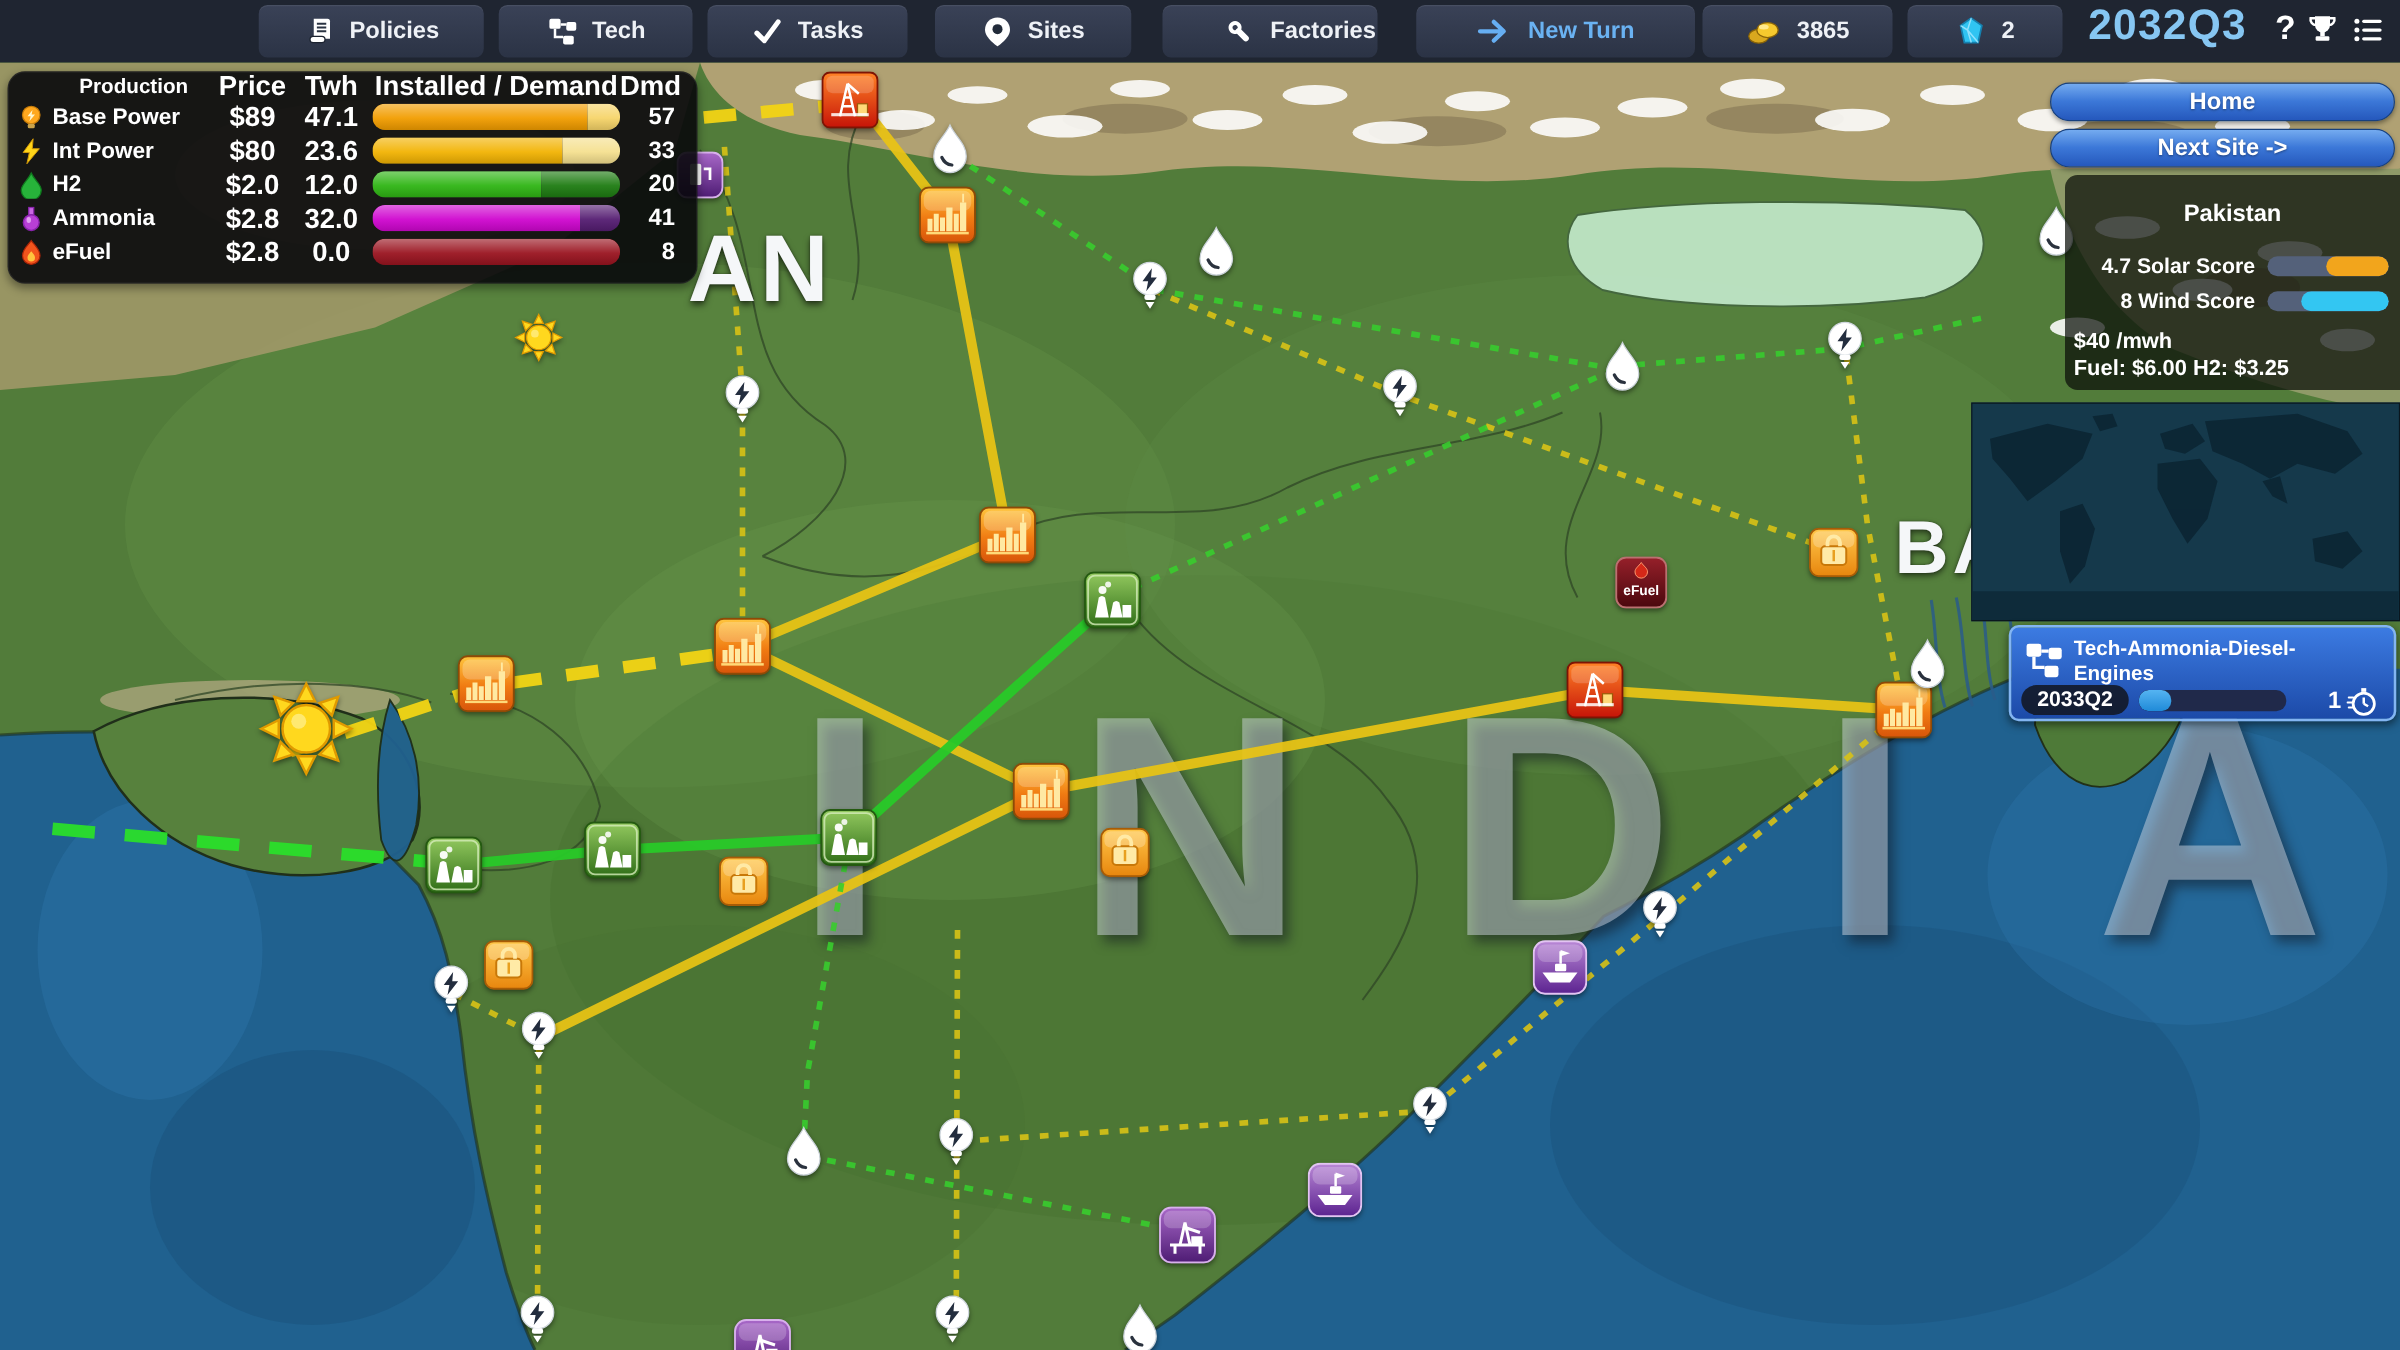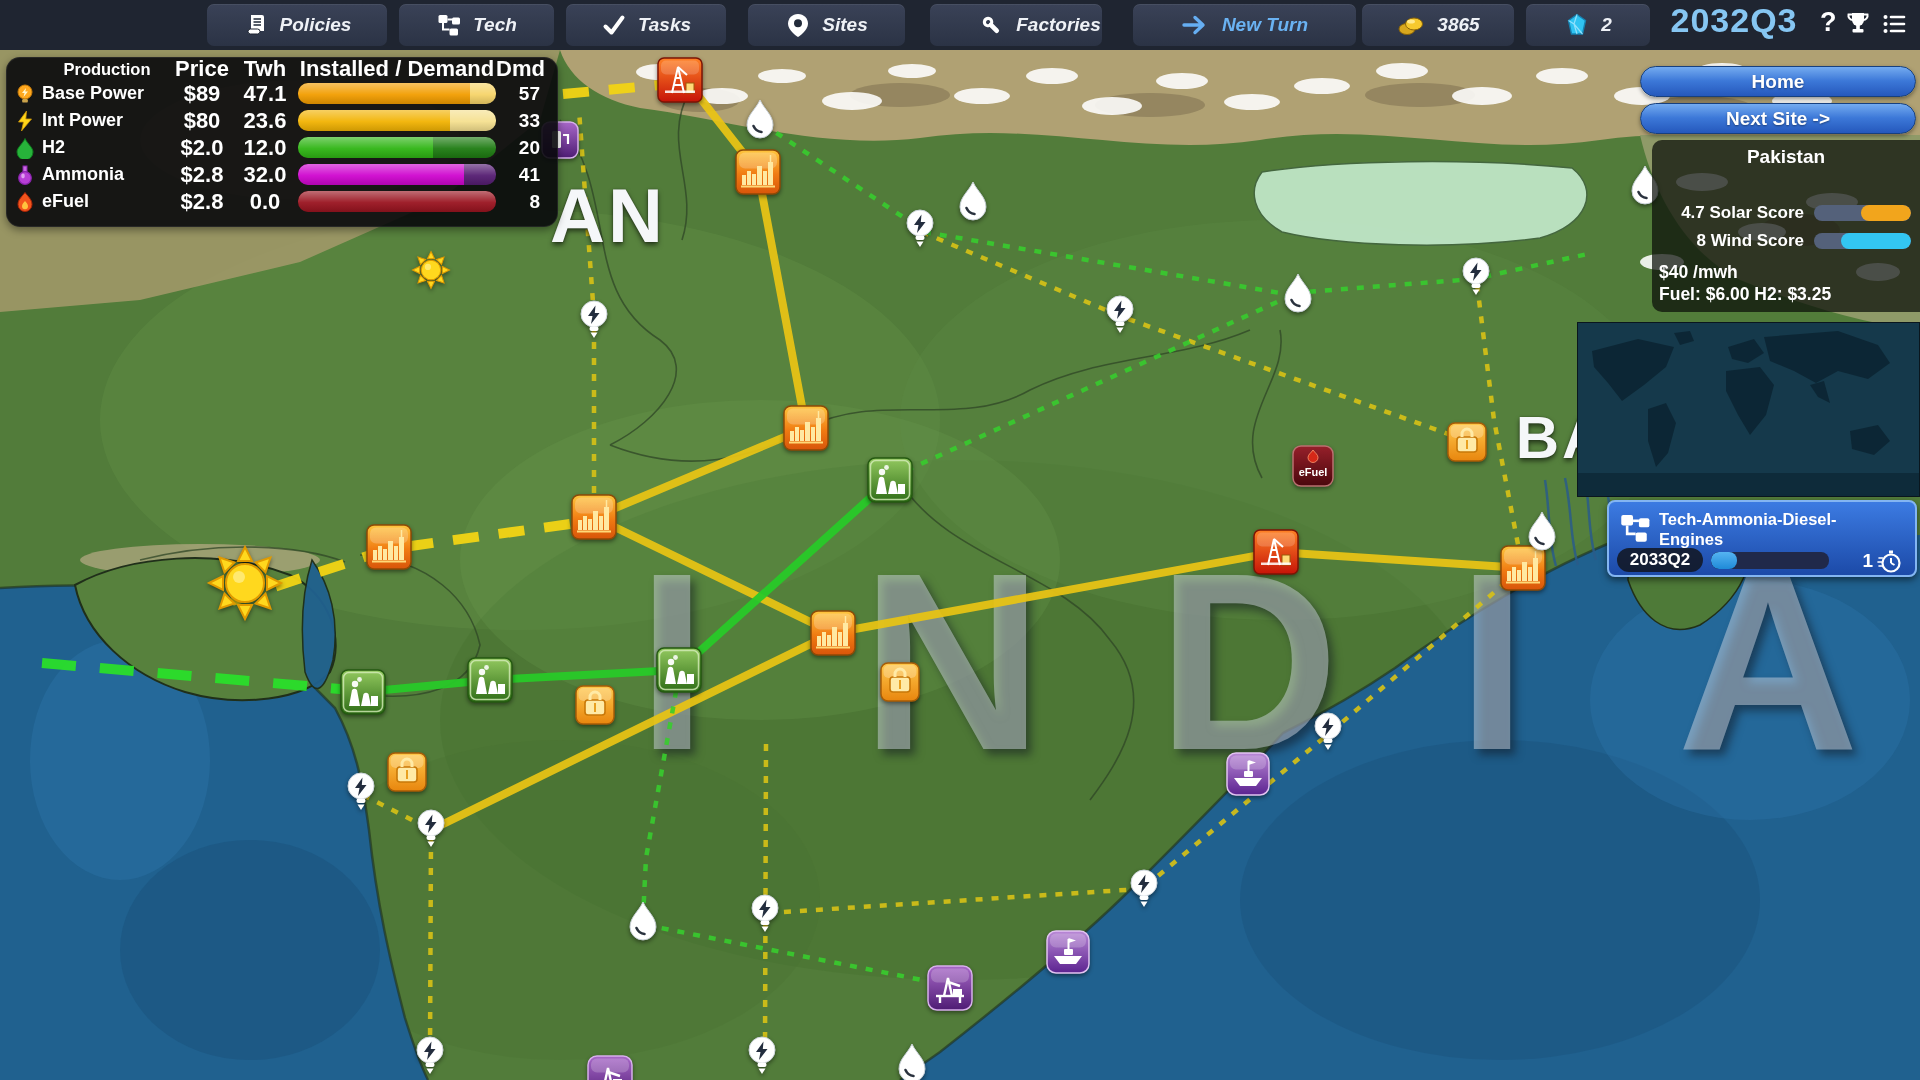--- a/index.html
+++ b/index.html
@@ -14,21 +14,21 @@
   #routes{position:absolute;left:0;top:0;z-index:2;pointer-events:none;}
   #labels{position:absolute;inset:0;z-index:4;pointer-events:none;}
   .maplabel{position:absolute;transform:translateX(-50%);font-weight:bold;color:#f5f7f9;line-height:1;
             text-shadow:0 3px 5px rgba(0,0,0,.55),0 0 2px rgba(0,0,0,.4);letter-spacing:3px;white-space:nowrap;}
   #markers{position:absolute;inset:0;z-index:3;}
   .marker{position:absolute;transform:translate(-50%,-50%);filter:drop-shadow(0 2px 2px rgba(0,0,0,.45));cursor:pointer;}
   
   #topbar{position:absolute;left:0;top:0;width:1920px;height:50px;background:#1f2531;z-index:20;}
   .navbtn{position:absolute;top:4px;height:42px;border-radius:7px;background:linear-gradient(#3a4257,#2b3345);
           display:flex;align-items:center;justify-content:center;gap:11px;color:#eef1f6;font-weight:bold;
-          font-size:19px;cursor:pointer;box-shadow:inset 0 1px 0 rgba(255,255,255,.07);font-style:italic;}
+          font-size:19px;cursor:pointer;box-shadow:inset 0 1px 0 rgba(255,255,255,.07);}
   .navbtn.blue{color:#6ab2f2;}
   #date{position:absolute;left:1652px;top:1px;width:164px;text-align:center;font-size:34px;font-weight:bold;
         color:#86c6f2;letter-spacing:1px;}
   .util{position:absolute;cursor:pointer;color:#fff;font-weight:bold;}
   
   #prod{position:absolute;left:6px;top:57px;width:552px;height:170px;background:rgba(8,8,11,.9);
         border-radius:14px;z-index:10;box-shadow:inset 0 0 0 1px rgba(255,255,255,.08),0 3px 8px rgba(0,0,0,.4);
         padding:1px 8px 0 8px;color:#fff;}
   .prow{display:grid;grid-template-columns:28px 130px 60px 66px 198px 48px;align-items:center;height:27px;}
   .phead{height:22px;font-size:16.5px;font-weight:bold;}
@@ -41,21 +41,21 @@
               background:linear-gradient(rgba(255,255,255,.38),rgba(255,255,255,.05) 55%,rgba(0,0,0,.15));}
   .bfill{height:100%;}
   .brest{flex:1;height:100%;}
   
   .bluebtn{position:absolute;left:1640px;width:276px;height:31px;border-radius:16px;z-index:10;cursor:pointer;
            background:linear-gradient(180deg,#74abf0 0%,#3c78d8 48%,#2558bc 100%);border:1px solid #17407e;
            color:#fff;font-weight:bold;font-size:19px;display:flex;align-items:center;justify-content:center;
            text-shadow:0 1px 2px rgba(0,0,0,.4);box-shadow:0 2px 4px rgba(0,0,0,.4);}
   #country{position:absolute;left:1652px;top:140px;width:268px;height:172px;background:rgba(10,14,8,.72);
            border-radius:10px 0 0 10px;z-index:9;color:#fff;font-weight:bold;}
-  #country .title{text-align:center;font-size:19px;padding-top:6px;}
+  #country .title{text-align:center;font-size:19px;padding-top:21px;}
   .scorerow{position:absolute;left:0;width:100%;height:18px;}
   .scorelabel{position:absolute;left:0;width:152px;text-align:right;font-size:17px;line-height:18px;}
   .sbar{position:absolute;left:162px;top:1px;width:97px;height:16px;border-radius:8px;background:#54617a;overflow:hidden;}
   .sfill{position:absolute;right:0;top:0;bottom:0;border-radius:8px;}
   .ctext{position:absolute;left:7px;font-size:17.5px;}
   #minimap{position:absolute;left:1577px;top:322px;width:343px;height:175px;background:#14394b;z-index:9;
            border:1px solid #0a161e;cursor:pointer;}
   #tech{position:absolute;left:1607px;top:500px;width:310px;height:77px;z-index:10;border-radius:8px;
         background:linear-gradient(180deg,#3c7be2,#1c4aa8);border:2px solid #83b5f2;color:#fff;
         box-shadow:0 3px 7px rgba(0,0,0,.5);cursor:pointer;}

